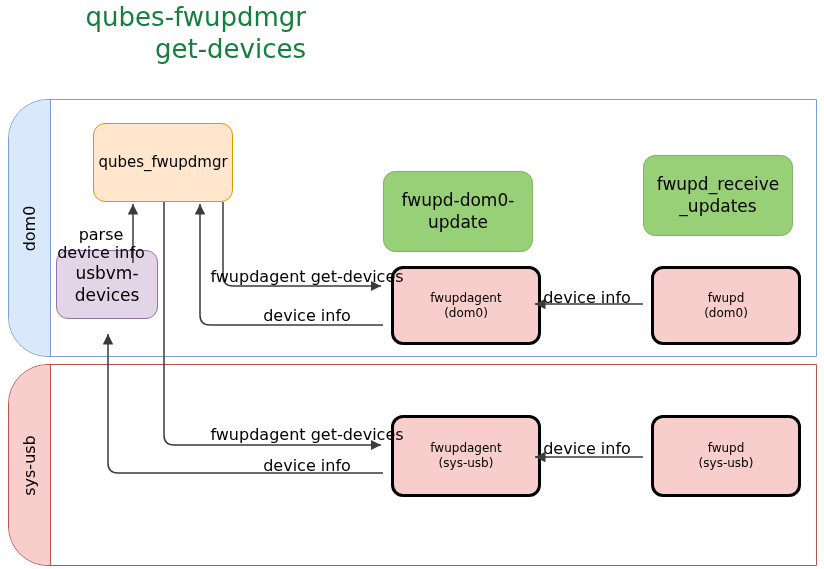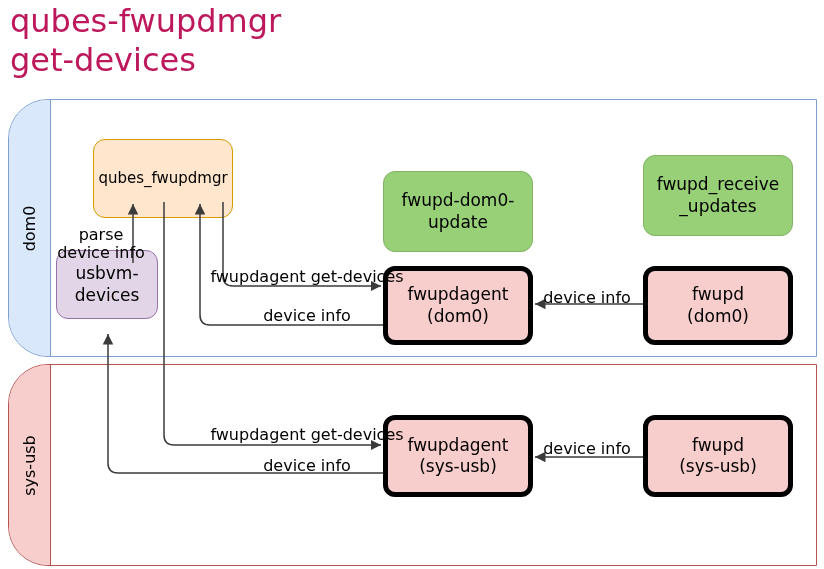--- a/index.html
+++ b/index.html
@@ -1,45 +1,45 @@
 <!DOCTYPE html>
 <html><head>
 <meta charset="utf-8">
 <style>
   html,body{margin:0;padding:0;background:#ffffff;}
   body{font-family:"DejaVu Sans","Liberation Sans",sans-serif;color:#000;}
   .canvas{position:relative;width:824px;height:569px;background:#fff;overflow:hidden;}
 
   .diagram-title{
     position:absolute;left:10px;top:2px;width:296px;
-    font-size:32px;line-height:1.22;text-align:left;white-space:pre-line;color:#be185d;
+    font-size:26px;line-height:1.22;text-align:right;white-space:pre-line;color:#15803d;
   }
 
   .lane{position:absolute;left:8px;width:809px;background:#fff;box-sizing:border-box;}
   .lane-dom0{top:99px;height:258px;border:1px solid #7d9fd3;border-radius:40px 0 0 40px;}
   .lane-sysusb{top:364px;height:202px;border:1px solid #b85450;border-radius:40px 0 0 40px;}
   .lane-header{
     position:absolute;left:0;top:0;bottom:0;width:41px;
     display:flex;align-items:center;justify-content:center;
   }
   .lane-dom0 .lane-header{background:#dae8fc;border-right:1px solid #7d9fd3;border-radius:39px 0 0 39px;}
   .lane-sysusb .lane-header{background:#f8cecc;border-right:1px solid #b85450;border-radius:39px 0 0 39px;}
   .lane-label{transform:rotate(-90deg);font-size:16px;white-space:nowrap;color:#000;}
 
   .node{
     position:absolute;box-sizing:border-box;border-radius:12px;
     display:flex;align-items:center;justify-content:center;
     text-align:center;white-space:pre-line;line-height:1.25;
   }
   .node-orange{background:#ffe6cc;border:1px solid #d79b00;font-size:15px;}
   .node-green {background:#97d077;border:1px solid #82b366;font-size:17px;}
-  .node-pink  {background:#f8cecc;border:5px solid #000000;font-size:17px;}
+  .node-pink  {background:#f8cecc;border:3px solid #000000;font-size:12px;margin-left:8px;}
   .node-purple{background:#e1d5e7;border:1px solid #9673a6;font-size:17px;}
 
-  #qubes-fwupdmgr-node {left:93px; top:139px;width:140px;height:79px;}
+  #qubes-fwupdmgr-node {left:93px; top:123px;width:140px;height:79px;}
   #usbvm-devices-node  {left:56px; top:250px;width:102px;height:69px;}
   #fwupd-dom0-update-node    {left:383px;top:171px;width:150px;height:81px;}
   #fwupd-receive-updates-node{left:643px;top:155px;width:150px;height:81px;}
   #fwupdagent-dom0-node {left:383px;top:266px;width:150px;height:79px;}
   #fwupd-dom0-node      {left:643px;top:266px;width:150px;height:79px;}
   #fwupdagent-sysusb-node{left:383px;top:415px;width:150px;height:82px;}
   #fwupd-sysusb-node     {left:643px;top:415px;width:150px;height:82px;}
 
   .edges-svg{position:absolute;left:0;top:0;width:824px;height:569px;pointer-events:none;}
   .edge{stroke:#3b3b3b;stroke-width:1.5;fill:none;}

